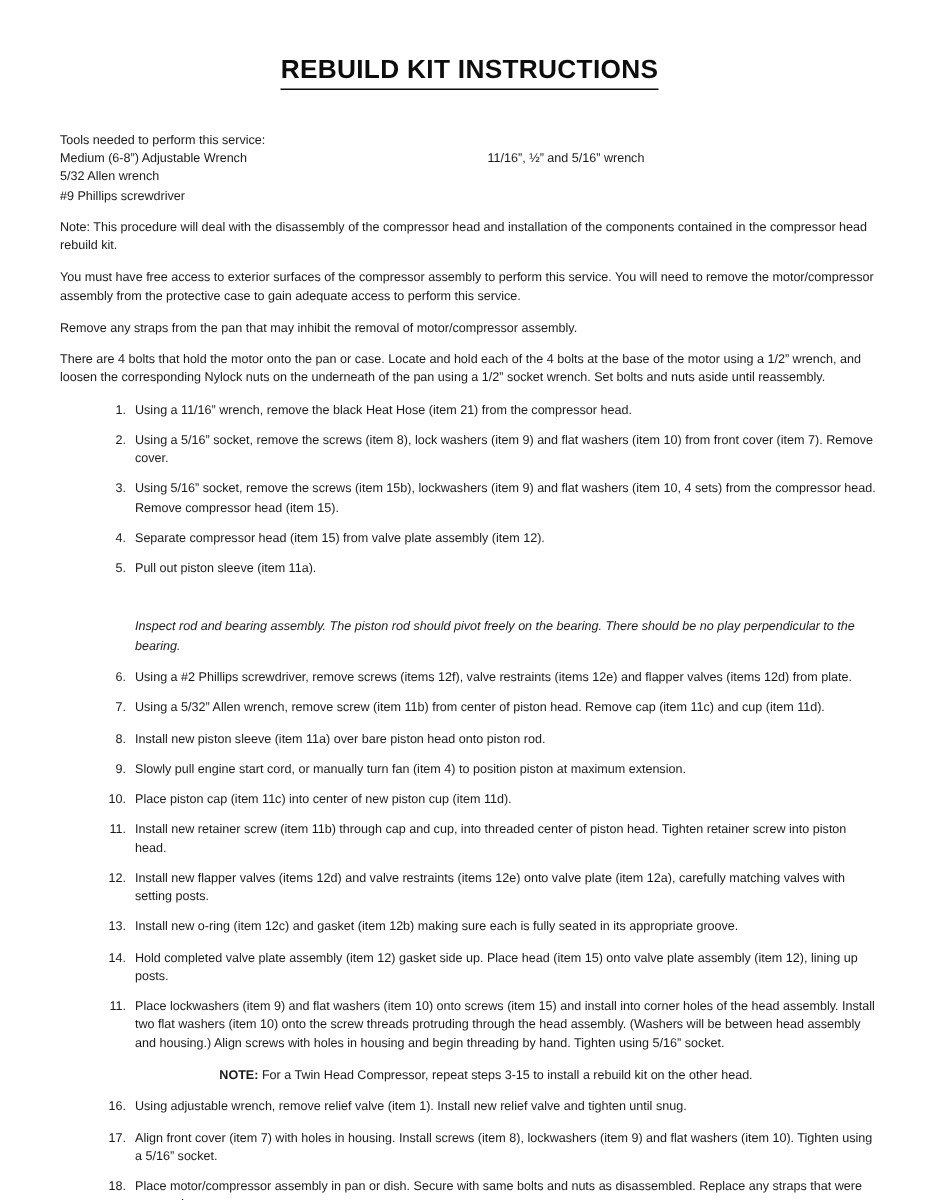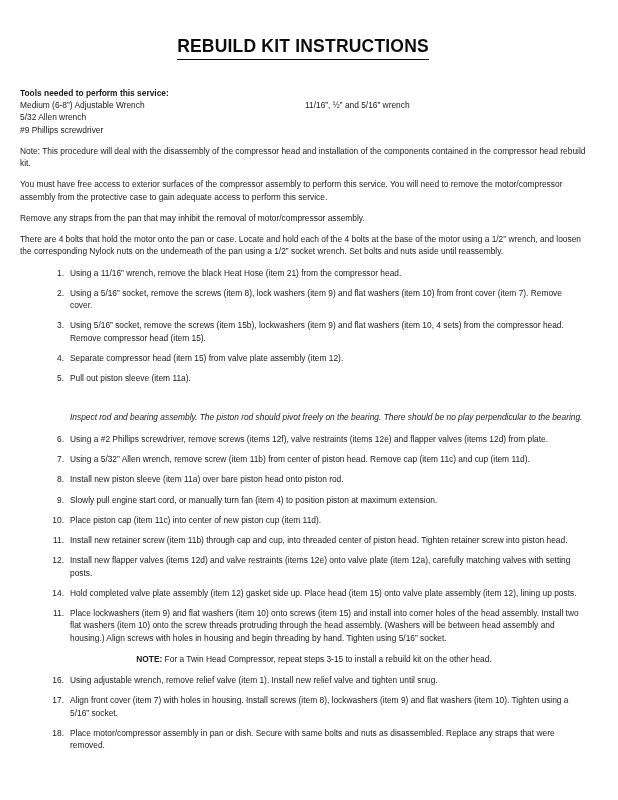--- a/index.html
+++ b/index.html
@@ -11,21 +11,21 @@
     width: 618px;
     height: 800px;
     font-family: "Liberation Sans", sans-serif;
     color: #1a1a1a;
     overflow: hidden;
   }
   .page {
     width: 618px;
     height: 800px;
     box-sizing: border-box;
-    padding: 0 32px 0 20px;
+    padding: 0 32px 0 40px;
     background: #ffffff;
     position: relative;
   }
   .doc-title {
     text-align: center;
     font-size: 17.5px;
     font-weight: bold;
     letter-spacing: 0.2px;
     margin: 0;
     padding-top: 36px;
@@ -37,21 +37,20 @@
     border-bottom: 1.6px solid #0d0d0d;
     padding-bottom: 2px;
   }
   .tools-block {
     margin-top: 27px;
     font-size: 8.4px;
     line-height: 1.45;
   }
   .tools-lead {
     margin: 0 0 0 0;
-    font-weight: bold;
   }
   .tools-grid {
     display: grid;
     grid-template-columns: 284px 1fr;
     column-gap: 0;
   }
   .tools-grid .cell {
     white-space: nowrap;
   }
   .tools-col-right .cell {
@@ -180,20 +179,24 @@
     </li>
     <li>
       <span class="num">11</span>
       <span class="txt">Install new retainer screw (item 11b) through cap and cup, into threaded center of piston head.  Tighten retainer screw into piston head.</span>
     </li>
     <li>
       <span class="num">12</span>
       <span class="txt">Install new flapper valves (items 12d) and valve restraints (items 12e) onto valve plate (item 12a), carefully matching valves with setting posts.</span>
     </li>
     <li>
+      <span class="num">13</span>
+      <span class="txt">Install new o-ring (item 12c) and gasket (item 12b) making sure each is fully seated in its appropriate groove.</span>
+    </li>
+    <li>
       <span class="num">14</span>
       <span class="txt">Hold completed valve plate assembly (item 12) gasket side up. Place head (item 15) onto valve plate assembly (item 12), lining up posts.</span>
     </li>
     <li>
       <span class="num">11</span>
       <span class="txt">Place lockwashers (item 9) and flat washers (item 10) onto screws (item 15) and install into corner holes of the head assembly.  Install two flat washers (item 10) onto the screw threads protruding through the head assembly.  (Washers will be between head assembly and housing.)  Align screws with holes in housing and begin threading by hand. Tighten using 5/16” socket.</span>
     </li>
   </ol>
 
   <p class="note-line">

